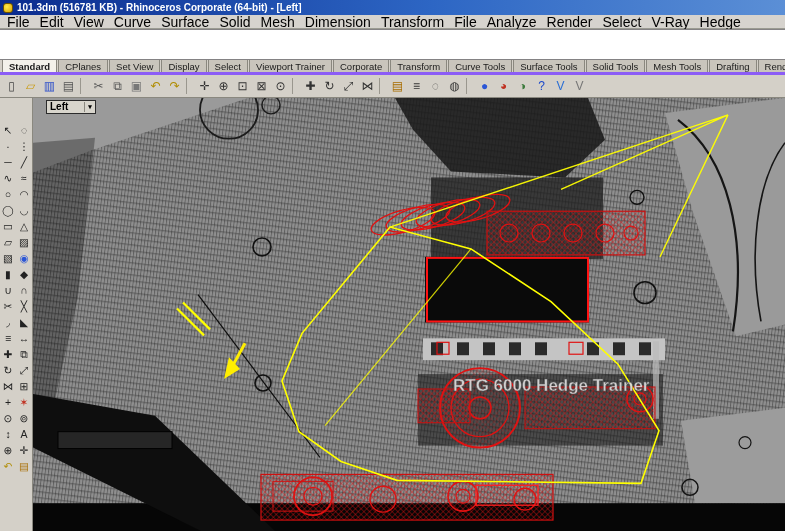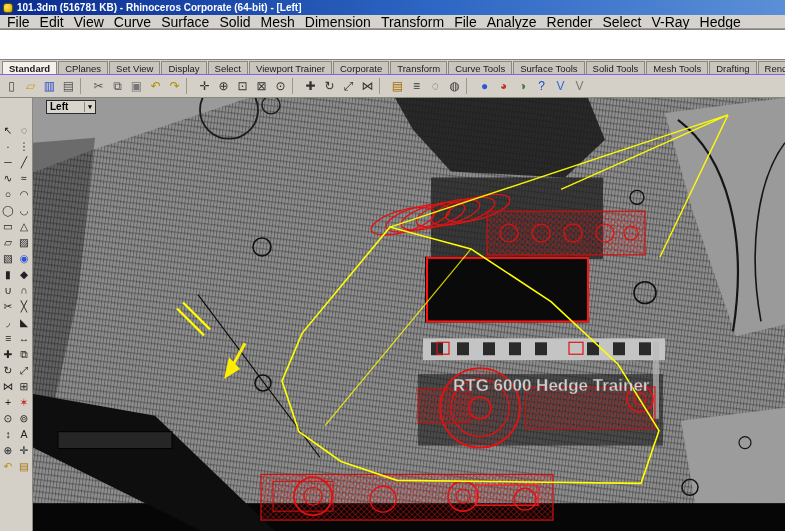--- a/index.html
+++ b/index.html
@@ -7,21 +7,21 @@
   body{font-family:"Liberation Sans",sans-serif;background:#d4d0c8;display:flex;flex-direction:column}
   .titlebar{height:15px;flex:0 0 15px;display:flex;align-items:center;gap:4px;padding:0 3px;
     background:linear-gradient(to right,#0a2b8e,#2d66c4 55%,#5b8fd6);color:#fff;font-size:10px;font-weight:bold;white-space:nowrap}
   .app-icon{width:10px;height:10px;background:radial-gradient(circle at 35% 35%,#ffe94a,#d8a400);border:1px solid #6d5300;border-radius:3px;flex:0 0 auto}
   .menubar{height:14px;flex:0 0 14px;display:flex;align-items:center;background:#d6d3ce;border-bottom:1px solid #9a9a91;font-size:14px;padding-left:2px;color:#000}
   .menu-item{padding:0 5px;cursor:default;white-space:nowrap}
   .console{flex:0 0 31px;background:#fff;border-top:1px solid #848284;border-bottom:1px solid #848284;font-size:10.5px;color:#000}
   .history{height:13px;padding:1px 4px 0;white-space:nowrap;overflow:hidden}
   .cmdline{height:16px;padding:1px 4px;display:flex;align-items:center;gap:3px}
   .caret{display:inline-block;border-left:1px solid #000;height:11px}
-  .tabrow{flex:0 0 15px;display:flex;align-items:flex-end;background:#d4d0c8;font-size:9.5px;padding:1px 2px 0;border-bottom:1px solid #8b5cf6;overflow:hidden}
+  .tabrow{flex:0 0 15px;display:flex;align-items:flex-end;background:#d4d0c8;font-size:9.5px;padding:1px 2px 0;border-bottom:3px solid #8b5cf6;overflow:hidden}
   .tab{padding:1px 6px 0;border:1px solid #8a887f;border-bottom:none;background:#c9c5bc;margin-right:1px;white-space:nowrap;cursor:default;color:#1a1a1a;height:13px}
   .tab.active{background:#f3f1ea;font-weight:bold}
   .iconrow{flex:0 0 23px;background:#d4d0c8;display:flex;align-items:center;padding:1px 2px;border-bottom:1px solid #8a887f;overflow:hidden}
   .tbico{width:19px;height:19px;display:flex;align-items:center;justify-content:center;font-size:12px;cursor:default}
   .tbico[data-name="separator"]{width:7px;height:16px;border-left:1px solid #9a978e;margin:0 2px}
   .g{font-style:normal}
   .main{flex:1;display:flex;min-height:0}
   .side-toolbar{width:33px;flex:0 0 33px;background:#d4d0c8;padding-top:24px;display:grid;grid-template-columns:16px 16px;grid-auto-rows:16px;justify-content:center;align-content:start;border-right:1px solid #8a887f}
   .sico{display:flex;align-items:center;justify-content:center;font-size:10.5px;color:#222;cursor:default}
   .viewport{position:relative;flex:1;background:#8f8f8f;overflow:hidden}

